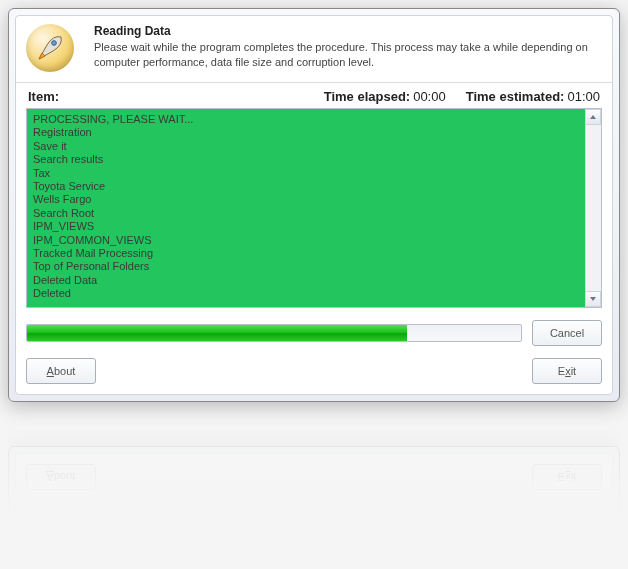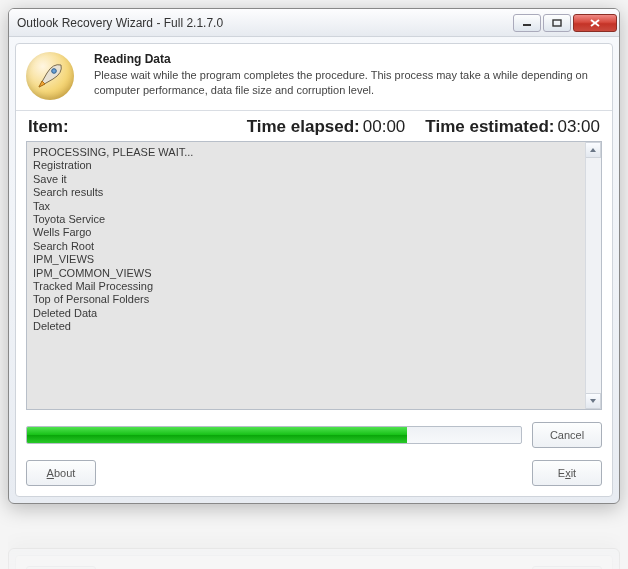--- a/index.html
+++ b/index.html
@@ -66,32 +66,32 @@
   .heading {
     font-weight: bold;
     font-size: 12px;
     color: #222;
     margin-bottom: 2px;
   }
   .subtext { color:#444; line-height: 1.35; }
   .divider { height:1px; background:#d9dde3; margin:10px -10px 6px -10px; }
   .status-row {
     display:flex; justify-content:space-between; align-items:baseline;
-    font-size:17px; font-weight:bold; color:#222;
+    font-size:13px; font-weight:bold; color:#222;
     padding: 0 2px;
     gap: 48px;
   }
   .status-row .lbl { font-weight:bold; }
   .status-row .val { font-weight:normal; margin-left:3px; }
   .status-right { display:flex; gap:20px;align-items:center; }
   .listbox {
     margin-top:4px;
-    height: 269px;
+    height: 200px;
     border:1px solid #b8bfc9;
-    background:#e5e5e5;
+    background:#22c55e;
     display:flex;
   }
   .list-inner {
     flex:1;
     padding:4px 6px;
     overflow:hidden;
     color:#3a3a3a;
     font-size:11px;
     line-height:1.22;
     font-family: Tahoma, "Segoe UI", sans-serif;
@@ -147,41 +147,20 @@
     mask-image: linear-gradient(to top, rgba(0,0,0,0.9), rgba(0,0,0,0));
     height: 110px;
     overflow:hidden;
     pointer-events:none;
   }
 </style>
 </head>
 <body>
 
 <div class="window" id="main-window">
-  <div class="titlebar">
-    <div class="title">Outlook Recovery Wizard - Full 2.1.7.0</div>
-    <div class="win-controls">
-      <div class="win-btn">
-        <svg width="10" height="8">
-            <line x1="1" y1="6" x2="9" y2="6" stroke="#333" stroke-width="2"></line>
-          </svg>
-      </div>
-      <div class="win-btn">
-        <svg width="10" height="8">
-            <rect x="1" y="1" width="8" height="6" fill="none" stroke="#333" stroke-width="1.4"></rect>
-          </svg>
-      </div>
-      <div class="win-btn close">
-        <svg width="12" height="10">
-            <line x1="2" y1="2" x2="10" y2="8" stroke="#fff" stroke-width="1.8"></line>
-            <line x1="10" y1="2" x2="2" y2="8" stroke="#fff" stroke-width="1.8"></line>
-          </svg>
-      </div>
-    </div>
-  </div>
 
   <div class="content">
     <div class="header-row">
       <div class="icon-badge">
         <svg width="34" height="34" viewBox="0 0 34 34">
           <path d="M6 28 L14 14 Q20 4 28 6 Q30 14 20 20 L6 28 Z" fill="#e8e2d4" stroke="#7a6b4d" stroke-width="1"></path>
           <circle cx="21" cy="12" r="2.3" fill="#6aa2d8" stroke="#2e5e8c"></circle>
           <path d="M6 28 L9 22 L12 25 Z" fill="#f4a93a" stroke="#b06f12"></path>
         </svg>
       </div>
@@ -195,21 +174,21 @@
 
     <div class="status-row">
       <div>
         <span class="lbl">Item:</span>
       </div>
       <div class="status-right">
         <div>
           <span class="lbl">Time elapsed:</span><span class="val">00:00</span>
         </div>
         <div>
-          <span class="lbl">Time estimated:</span><span class="val">03:00</span>
+          <span class="lbl">Time estimated:</span><span class="val">01:00</span>
         </div>
       </div>
     </div>
 
     <div class="listbox">
       <div class="list-inner" id="log-inner">
         <div class="proc">PROCESSING, PLEASE WAIT...</div>
       <div>Registration</div>
           <div>Save it</div>
           <div>Search results</div>

